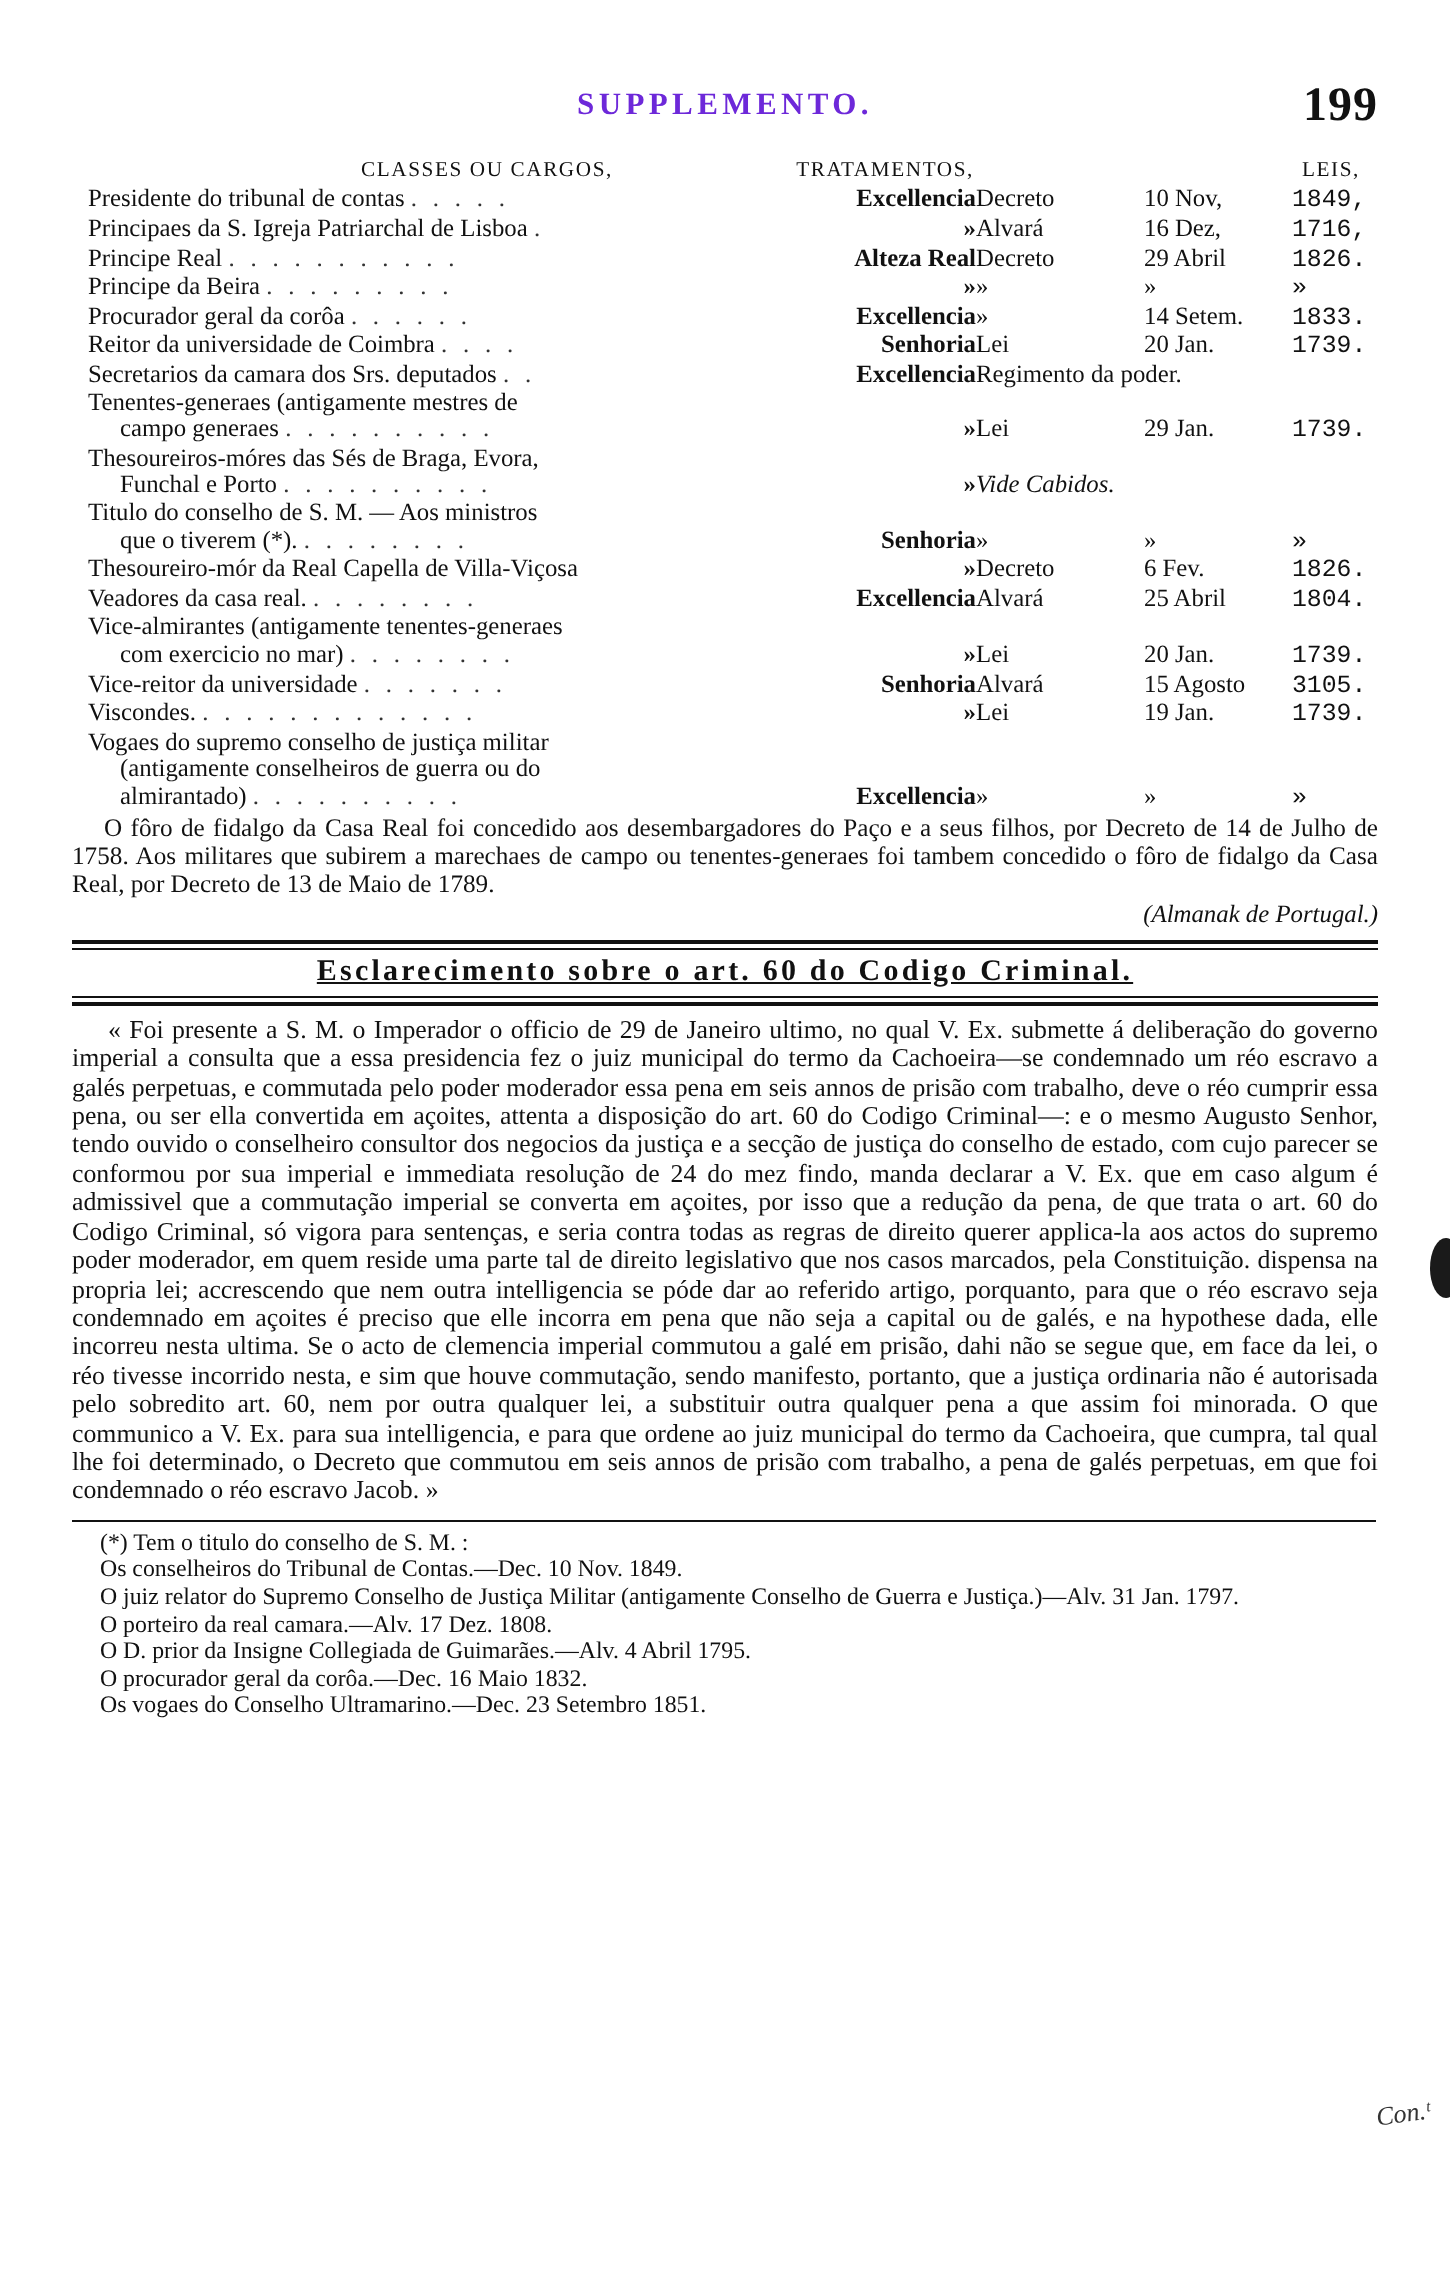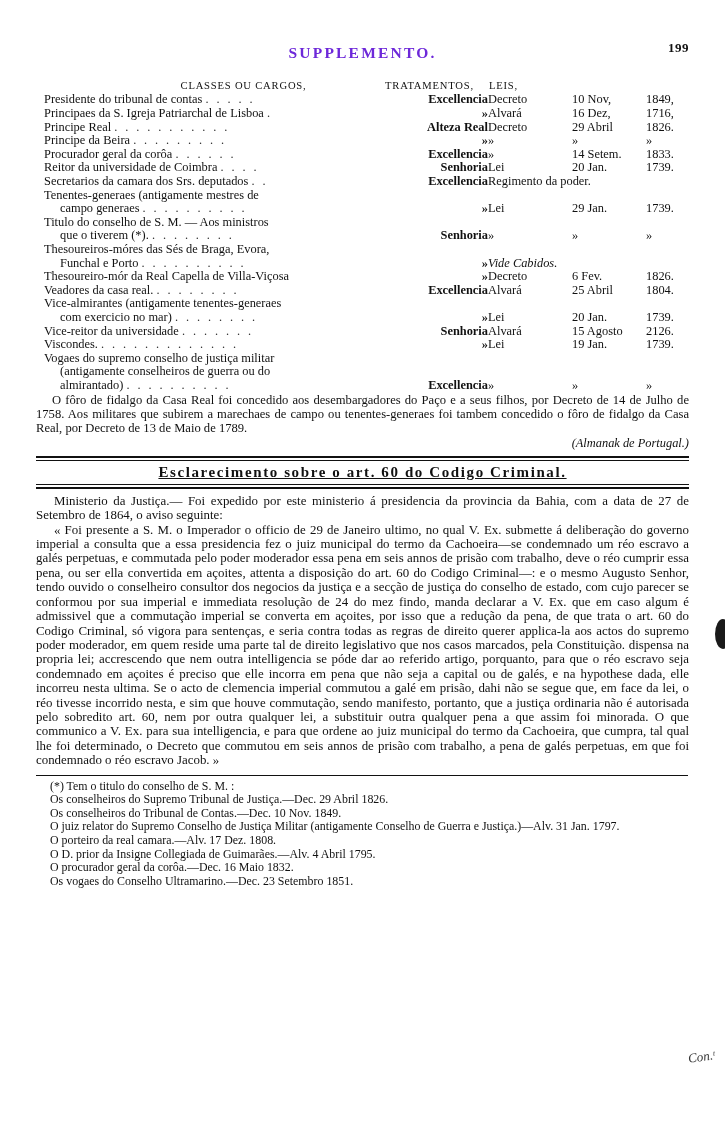--- a/index.html
+++ b/index.html
@@ -34,21 +34,21 @@
     font-weight: bold;
     font-size: 15.5px;
     letter-spacing: 2.2px;
     color: #6d28d9;
     margin-top: 36px;
   }
   .header-page {
     position: absolute;
     right: 36px;
     top: -4px;
-    font-size: 13px;
+    font-size: 24px;
     font-weight: bold;
     font-family: "Liberation Serif", serif;
     letter-spacing: 0.5px;
   }
 
   
   .table-wrap {
     margin: 6px 44px 0 44px;
     font-size: 12.4px;
     line-height: 13.4px;
@@ -56,21 +56,21 @@
   table.tbl {
     width: 100%;
     border-collapse: collapse;
     table-layout: fixed;
   }
   table.tbl th {
     font-weight: normal;
     font-size: 10.6px;
     letter-spacing: 0.8px;
     padding-bottom: 1px;
-    text-align: left;
+    text-align: right;
     vertical-align: bottom;
   }
   table.tbl th.c-cargo { text-align: center; padding-left: 60px;}
   table.tbl td {
     vertical-align: top;
     padding: 0;
     font-size: 12.4px;
     line-height: 13.6px;
   }
   td.c-cargo {
@@ -86,21 +86,21 @@
   td.c-leis {
     width: auto;
     white-space: nowrap;
   }
   .dots {
     color: #333;
     letter-spacing: 2.4px;
   }
   .lei-kind { display: inline-block; width: 84px; }
   .lei-date { display: inline-block; width: 74px; }
-  .lei-year { display: inline-block; }
+  .lei-year { display: inline-block; font-family: Liberation Mono, monospace; }
   .ital { font-style: italic; }
   .ind { display: inline-block; width: 16px; }
   .cargo-cont { padding-left: 16px; }
 
   
   .para-foro {
     margin: 2px 36px 0 36px;
     font-size: 12.6px;
     line-height: 13.6px;
     text-align: justify;
@@ -236,44 +236,44 @@
               <div style="height:13.6px"></div>
               <div>»</div>
             </td>
           <td class="c-leis">
               <div style="height:13.6px"></div>
               <div><span class="lei-kind">Lei</span><span class="lei-date">29 Jan.</span><span class="lei-year">1739.</span></div>
             </td>
         </tr>
         <tr>
           <td class="c-cargo">
+            <div>Thesoureiros-móres  das  Sés  de  Braga,  Evora,</div>
+            <div class="cargo-cont"><span>Funchal e Porto</span> <span class="dots">. . . . . . . . . .</span></div>
+          </td>
+          <td class="c-trat">
+              <div style="height:13.6px"></div>
+              <div>»</div>
+            </td>
+          <td class="c-leis">
+              <div style="height:13.6px"></div>
+              <div class="ital">Vide Cabidos.</div>
+            </td>
+        </tr>
+        <tr>
+          <td class="c-cargo">
             <div>Titulo do conselho  de  S.  M.  — Aos ministros</div>
             <div class="cargo-cont"><span>que o tiverem (*).</span> <span class="dots"> . . . . . . . .</span></div>
           </td>
           <td class="c-trat">
               <div style="height:13.6px"></div>
               <div>Senhoria</div>
             </td>
           <td class="c-leis">
               <div style="height:13.6px"></div>
               <div><span class="lei-kind">»</span><span class="lei-date">»</span><span class="lei-year">»</span></div>
-            </td>
-        </tr>
-        <tr>
-          <td class="c-cargo">
-            <div>Thesoureiros-móres  das  Sés  de  Braga,  Evora,</div>
-            <div class="cargo-cont"><span>Funchal e Porto</span> <span class="dots">. . . . . . . . . .</span></div>
-          </td>
-          <td class="c-trat">
-              <div style="height:13.6px"></div>
-              <div>»</div>
-            </td>
-          <td class="c-leis">
-              <div style="height:13.6px"></div>
-              <div class="ital">Vide Cabidos.</div>
             </td>
         </tr>
         <tr>
           <td class="c-cargo"><span>Thesoureiro-mór da Real Capella de Villa-Viçosa</span></td>
           <td class="c-trat">»</td>
           <td class="c-leis"><span class="lei-kind">Decreto</span><span class="lei-date">6 Fev.</span><span class="lei-year">1826.</span></td>
         </tr>
         <tr>
           <td class="c-cargo"><span>Veadores da casa real.</span> <span class="dots">. . . . . . . .</span></td>
           <td class="c-trat">Excellencia</td>
@@ -289,21 +289,21 @@
               <div>»</div>
             </td>
           <td class="c-leis">
               <div style="height:13.6px"></div>
               <div><span class="lei-kind">Lei</span><span class="lei-date">20 Jan.</span><span class="lei-year">1739.</span></div>
             </td>
         </tr>
         <tr>
           <td class="c-cargo"><span>Vice-reitor da universidade</span> <span class="dots">. . . . . . .</span></td>
           <td class="c-trat">Senhoria</td>
-          <td class="c-leis"><span class="lei-kind">Alvará</span><span class="lei-date">15 Agosto</span><span class="lei-year">2126.</span></td>
+          <td class="c-leis"><span class="lei-kind">Alvará</span><span class="lei-date">15 Agosto</span><span class="lei-year">3105.</span></td>
         </tr>
         <tr>
           <td class="c-cargo"><span>Viscondes.</span> <span class="dots">. . . . . . . . . . . . .</span></td>
           <td class="c-trat">»</td>
           <td class="c-leis"><span class="lei-kind">Lei</span><span class="lei-date">19 Jan.</span><span class="lei-year">1739.</span></td>
         </tr>
         <tr>
           <td class="c-cargo">
             <div>Vogaes do supremo conselho de justiça militar</div>
             <div class="cargo-cont">(antigamente conselheiros  de  guerra  ou  do</div>
@@ -325,28 +325,26 @@
   <div class="para-foro">
     <span class="ind"></span><span>O fôro de fidalgo da Casa Real foi concedido aos desembargadores do Paço e a seus filhos, por Decreto de 14 de Julho de 1758. Aos militares que subirem a marechaes de campo ou tenentes-generaes foi tambem concedido o fôro de fidalgo da Casa Real, por Decreto de 13 de Maio de 1789.</span>
   </div>
   <div class="para-foro almanak">(Almanak de Portugal.)</div>
 
   <div class="rule"></div>
   <div class="sec-title">Esclarecimento sobre o art. 60 do Codigo Criminal.</div>
   <div class="rule2"></div>
 
   <div class="body-text">
-    <p>Ministerio da Justiça.— Foi expedido por este ministerio á presidencia da provincia da Bahia, com a data de 27 de Setembro de 1864, o aviso seguinte:</p>
     <p>« Foi presente a S. M. o Imperador o officio de 29 de Janeiro ultimo, no qual V. Ex. submette á deliberação do governo imperial a consulta que a essa presidencia fez o juiz municipal do termo da Cachoeira—se condemnado um réo escravo a galés perpetuas, e commutada pelo poder moderador essa pena em seis annos de prisão com trabalho, deve o réo cumprir essa pena, ou ser ella convertida em açoites, attenta a disposição do art. 60 do Codigo Criminal—: e o mesmo Augusto Senhor, tendo ouvido o conselheiro consultor dos negocios da justiça e a secção de justiça do conselho de estado, com cujo parecer se conformou por sua imperial e immediata resolução de 24 do mez findo, manda declarar a V. Ex. que em caso algum é admissivel que a commutação imperial se converta em açoites, por isso que a redução da pena, de que trata o art. 60 do Codigo Criminal, só vigora para sentenças, e seria contra todas as regras de direito querer applica-la aos actos do supremo poder moderador, em quem reside uma parte tal de direito legislativo que nos casos marcados, pela Constituição. dispensa na propria lei; accrescendo que nem outra intelligencia se póde dar ao referido artigo, porquanto, para que o réo escravo seja condemnado em açoites é preciso que elle incorra em pena que não seja a capital ou de galés, e na hypothese dada, elle incorreu nesta ultima. Se o acto de clemencia imperial commutou a galé em prisão, dahi não se segue que, em face da lei, o réo tivesse incorrido nesta, e sim que houve commutação, sendo manifesto, portanto, que a justiça ordinaria não é autorisada pelo sobredito art. 60, nem por outra qualquer lei, a substituir outra qualquer pena a que assim foi minorada. O que communico a V. Ex. para sua intelligencia, e para que ordene ao juiz municipal do termo da Cachoeira, que cumpra, tal qual lhe foi determinado, o Decreto que commutou em seis annos de prisão com trabalho, a pena de galés perpetuas, em que foi condemnado o réo escravo Jacob. »</p>
   </div>
 
   <div class="fn-rule"></div>
   <div class="footnotes">
     <p style="text-indent:14px">(*) Tem o titulo do conselho de S. M. :</p>
-    <p>Os conselheiros do Supremo Tribunal de Justiça.—Dec. 29 Abril 1826.</p>
     <p>Os conselheiros do Tribunal de Contas.—Dec. 10 Nov. 1849.</p>
     <p>O juiz relator do Supremo Conselho de Justiça Militar (antigamente Conselho de Guerra e Justiça.)—Alv. 31 Jan. 1797.</p>
     <p>O porteiro da real camara.—Alv. 17 Dez. 1808.</p>
     <p>O D. prior da Insigne Collegiada de Guimarães.—Alv. 4 Abril 1795.</p>
     <p>O procurador geral da corôa.—Dec. 16 Maio 1832.</p>
     <p>Os vogaes do Conselho Ultramarino.—Dec. 23 Setembro 1851.</p>
   </div>
 
   <div class="scribble" style="right:10px; top:1005px;">Con.ᵗ</div>
   <div class="blob" style="right:-6px; top:575px; width:16px; height:30px;"></div>

